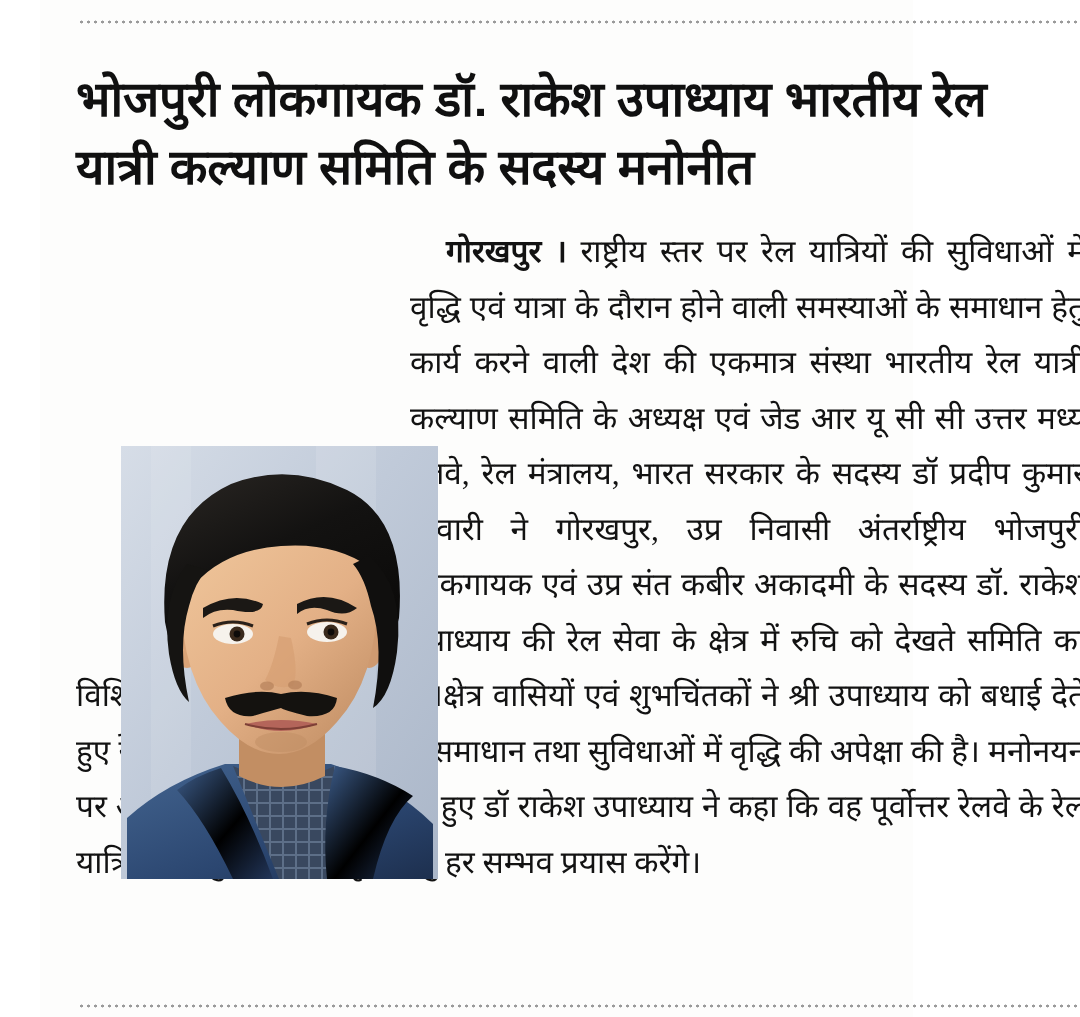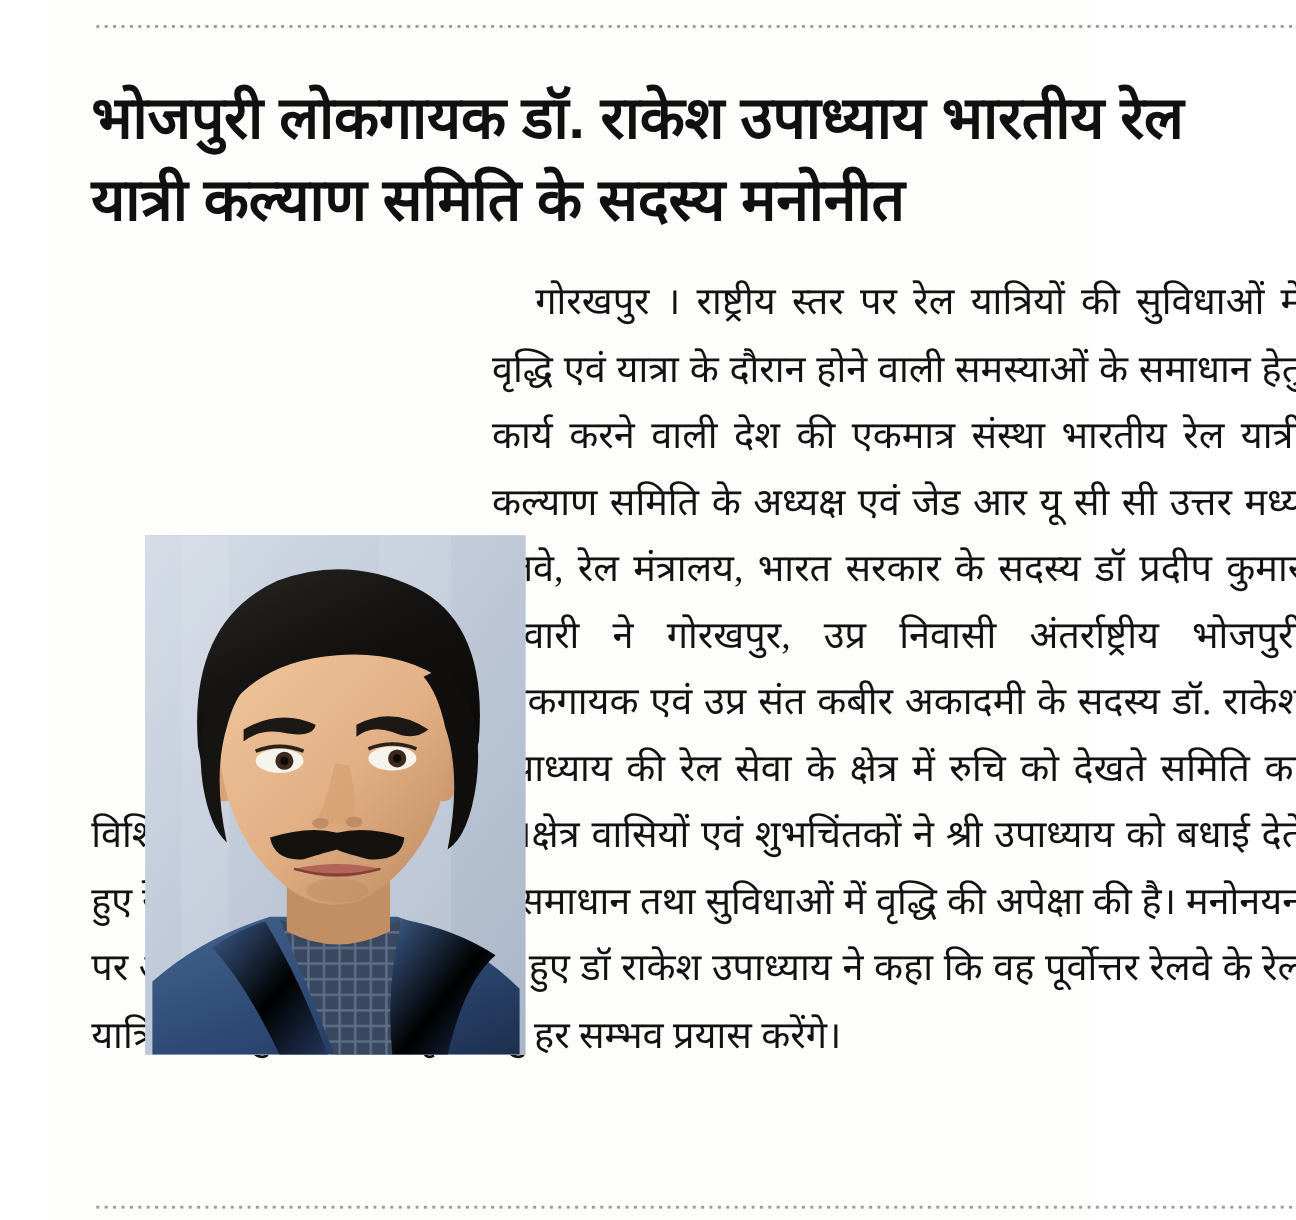--- a/index.html
+++ b/index.html
@@ -79,21 +79,21 @@
     text-align: justify;
     text-justify: inter-word;
   }
   .article .floatbox {
     float: left;
     width: 334px;
     height: 440px;
     shape-outside: content-box;
   }
   .dateline {
-    font-weight: normal;
+    font-weight: bold;
   }
   .article p {
     margin: 0;
     text-align: justify;
   }
   .article p:first-of-type {
     text-indent: 36px;
   }
 </style>
 </head>

